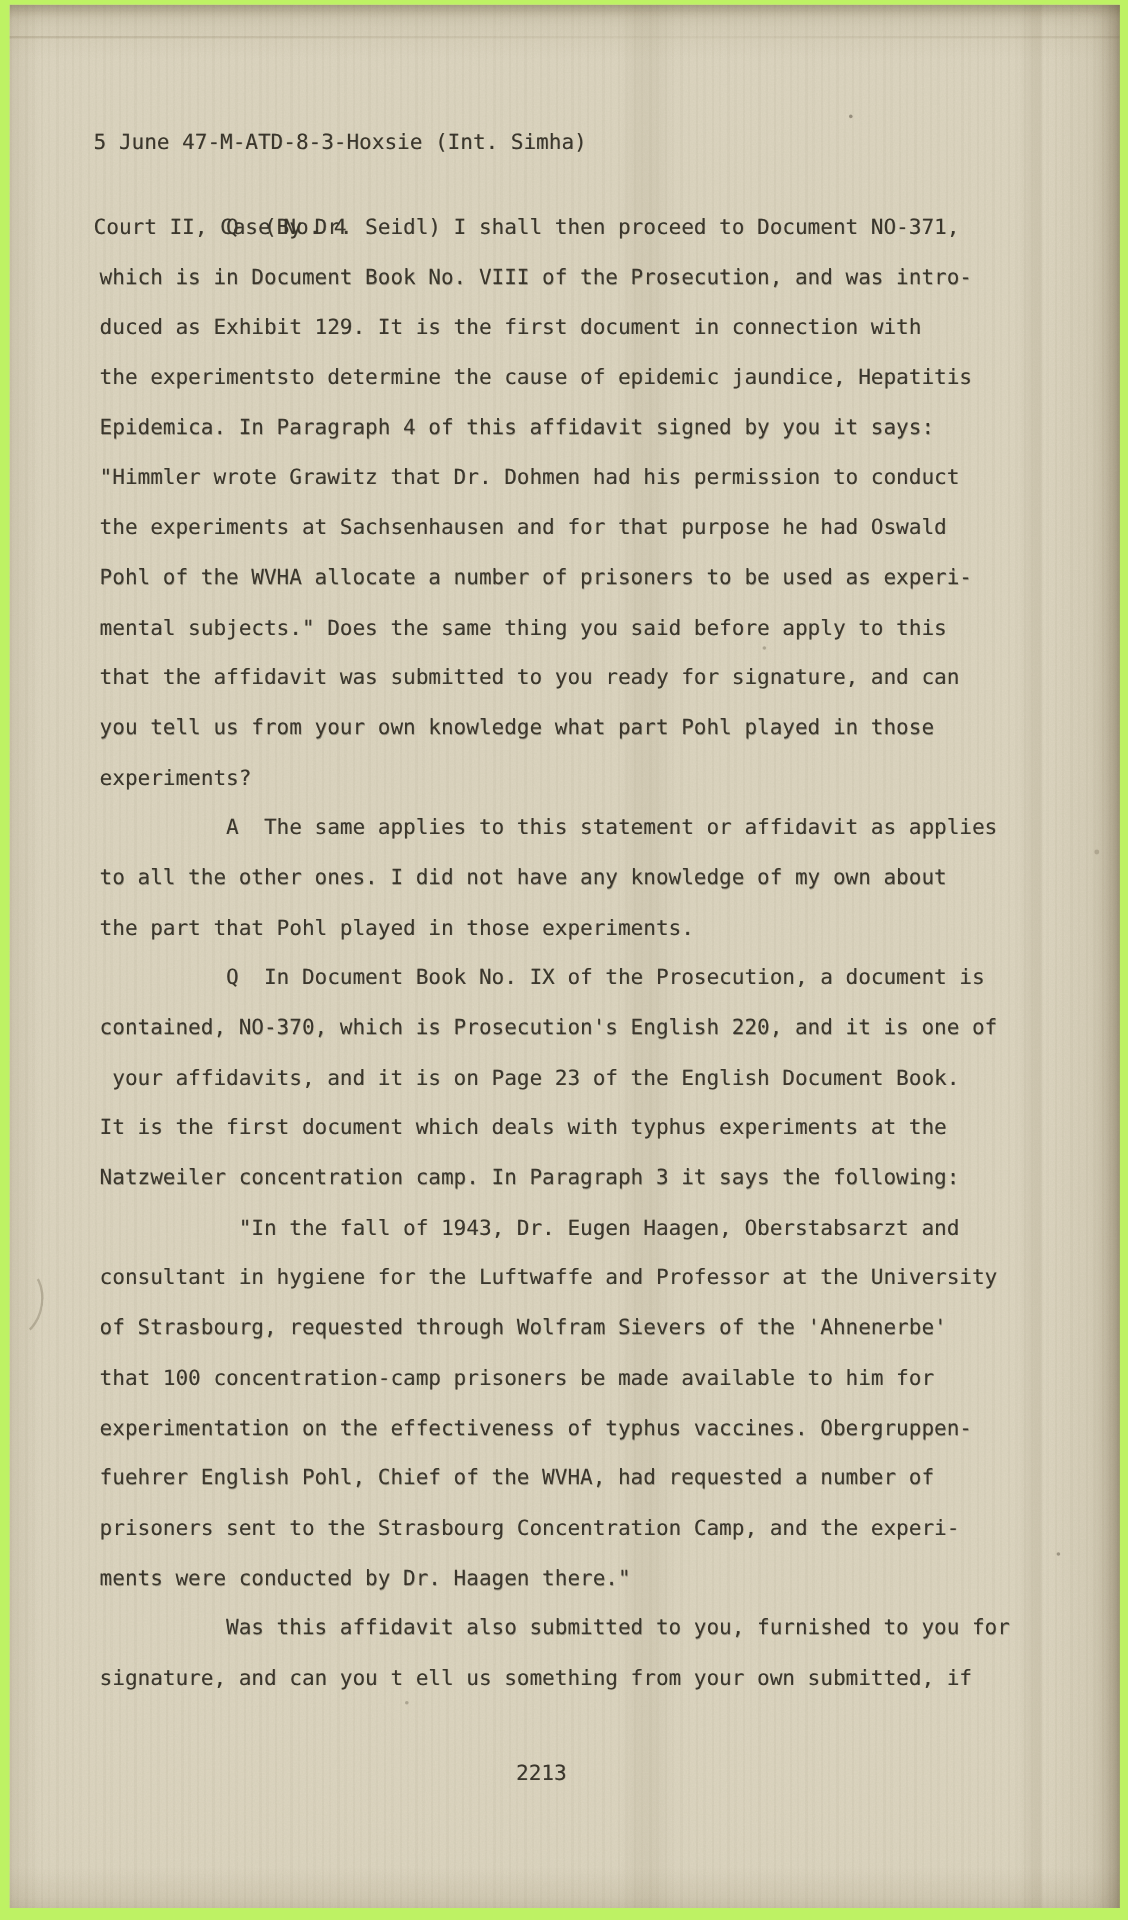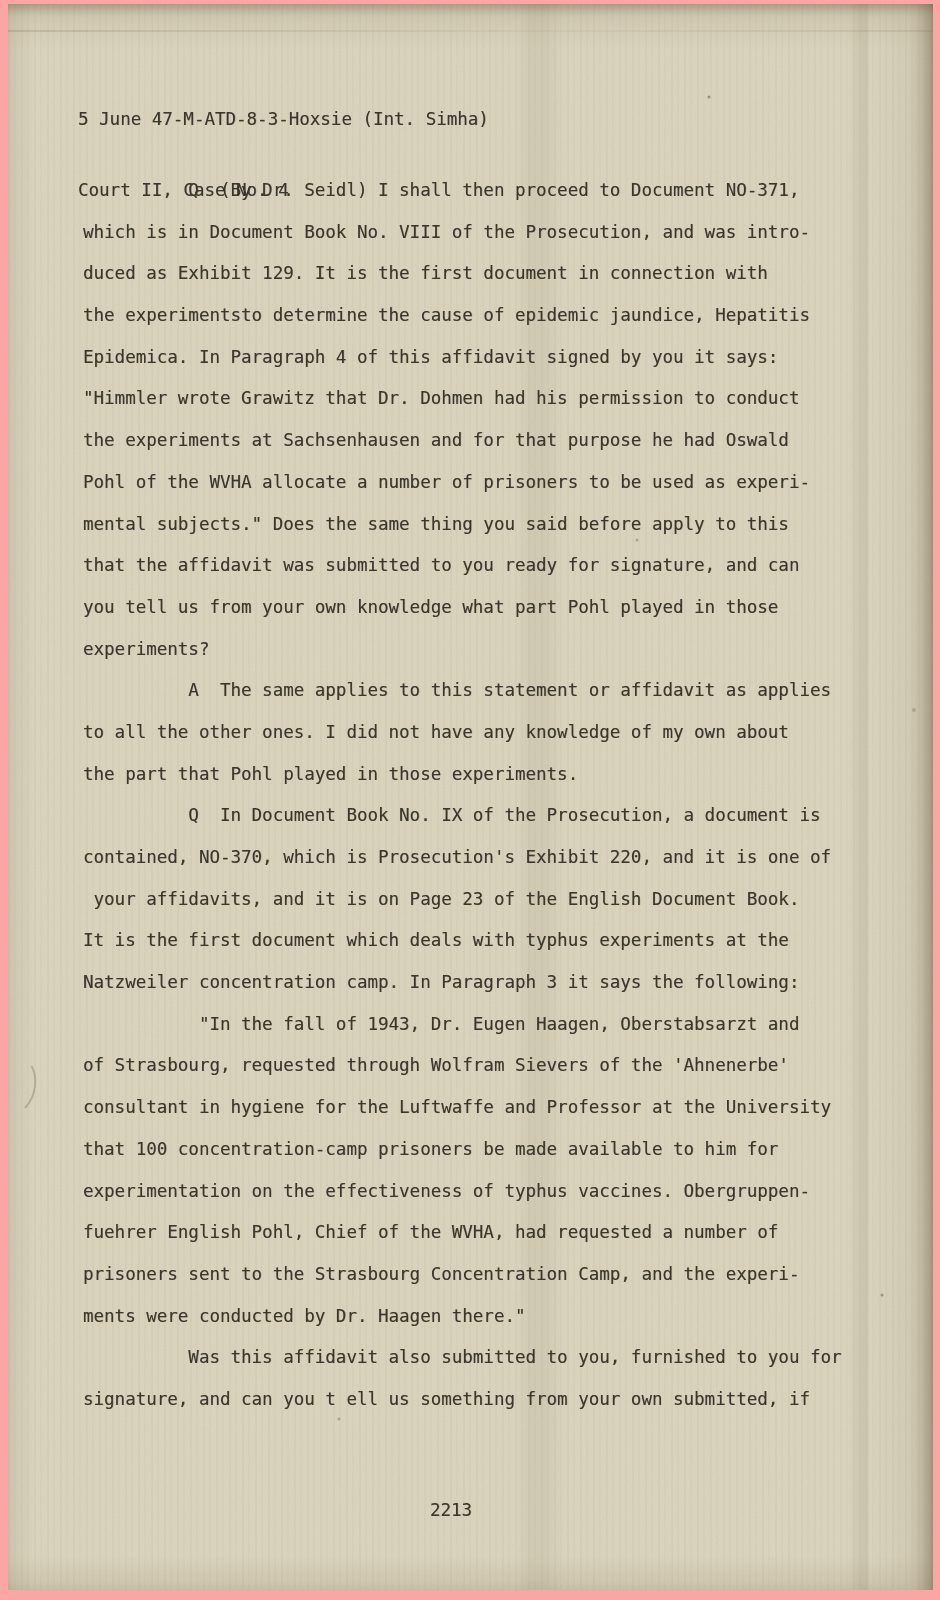--- a/index.html
+++ b/index.html
@@ -2,21 +2,21 @@
 <html><head>
 <meta charset="utf-8">
 <style>
   html, body { margin: 0; padding: 0; }
   body {
     width: 940px; height: 1600px;
     position: relative; overflow: hidden;
     background: #100e0b;
     font-family: "DejaVu Sans Mono", "Liberation Mono", monospace;
   }
-  .scan { position: absolute; inset: 0; background: #fca5a5; }
+  .scan { position: absolute; inset: 0; background: #bef264; }
 
   .paper {
     position: absolute; left: 8px; top: 4px; right: 7px; bottom: 10px;
     background-color: #dcd5c0;
     background-image:
       linear-gradient(180deg, rgba(140,125,90,0.30) 0px, rgba(140,125,90,0.10) 12px, rgba(0,0,0,0) 46px),
       linear-gradient(0deg, rgba(125,108,72,0.14) 0px, rgba(0,0,0,0) 34px),
       linear-gradient(90deg, rgba(120,105,70,0.12) 0px, rgba(0,0,0,0) 26px),
       linear-gradient(270deg, rgba(110,95,60,0.20) 0px, rgba(110,95,60,0.07) 22px, rgba(0,0,0,0) 62px),
       repeating-linear-gradient(90deg, rgba(125,115,85,0.05) 0 2px, rgba(0,0,0,0) 2px 6px, rgba(125,115,85,0.035) 6px 8px, rgba(0,0,0,0) 8px 13px),
@@ -41,21 +41,21 @@
   }
 
   .body-text {
     position: absolute; left: 75px; top: 166px; width: 828px;
     font-size: 17.5px; line-height: 41.7px;
   }
   .line { white-space: pre; height: 41.7px; }
 
   .pagenum {
     position: absolute; left: 422px; top: 1462px;
-    font-size: 17.5px; line-height: 24px; white-space: pre; margin-top: 32px;
+    font-size: 17.5px; line-height: 24px; white-space: pre;
   }
 
   
   .crease {
     position: absolute; left: -12px; top: 1052px; width: 36px; height: 54px;
     border: 2px solid rgba(0,0,0,0);
     border-right-color: rgba(100,90,65,0.30);
     border-radius: 50%;
     transform: rotate(9deg);
   }
@@ -99,27 +99,27 @@
       <div class="line">the experiments at Sachsenhausen and for that purpose he had Oswald</div>
       <div class="line">Pohl of the WVHA allocate a number of prisoners to be used as experi-</div>
       <div class="line">mental subjects." Does the same thing you said before apply to this</div>
       <div class="line">that the affidavit was submitted to you ready for signature, and can</div>
       <div class="line">you tell us from your own knowledge what part Pohl played in those</div>
       <div class="line">experiments?</div>
       <div class="line">          A  The same applies to this statement or affidavit as applies</div>
       <div class="line">to all the other ones. I did not have any knowledge of my own about</div>
       <div class="line">the part that Pohl played in those experiments.</div>
       <div class="line">          Q  In Document Book No. IX of the Prosecution, a document is</div>
-      <div class="line">contained, NO-370, which is Prosecution's Exhibit 220, and it is one of</div>
+      <div class="line">contained, NO-370, which is Prosecution's English 220, and it is one of</div>
       <div class="line"> your affidavits, and it is on Page 23 of the English Document Book.</div>
       <div class="line">It is the first document which deals with typhus experiments at the</div>
       <div class="line">Natzweiler concentration camp. In Paragraph 3 it says the following:</div>
       <div class="line">           "In the fall of 1943, Dr. Eugen Haagen, Oberstabsarzt and</div>
+      <div class="line">consultant in hygiene for the Luftwaffe and Professor at the University</div>
       <div class="line">of Strasbourg, requested through Wolfram Sievers of the 'Ahnenerbe'</div>
-      <div class="line">consultant in hygiene for the Luftwaffe and Professor at the University</div>
       <div class="line">that 100 concentration-camp prisoners be made available to him for</div>
       <div class="line">experimentation on the effectiveness of typhus vaccines. Obergruppen-</div>
       <div class="line">fuehrer English Pohl, Chief of the WVHA, had requested a number of</div>
       <div class="line">prisoners sent to the Strasbourg Concentration Camp, and the experi-</div>
       <div class="line">ments were conducted by Dr. Haagen there."</div>
       <div class="line">          Was this affidavit also submitted to you, furnished to you for</div>
       <div class="line">signature, and can you t ell us something from your own submitted, if</div>
     </div>
 
     <div class="pagenum ink">2213</div>

